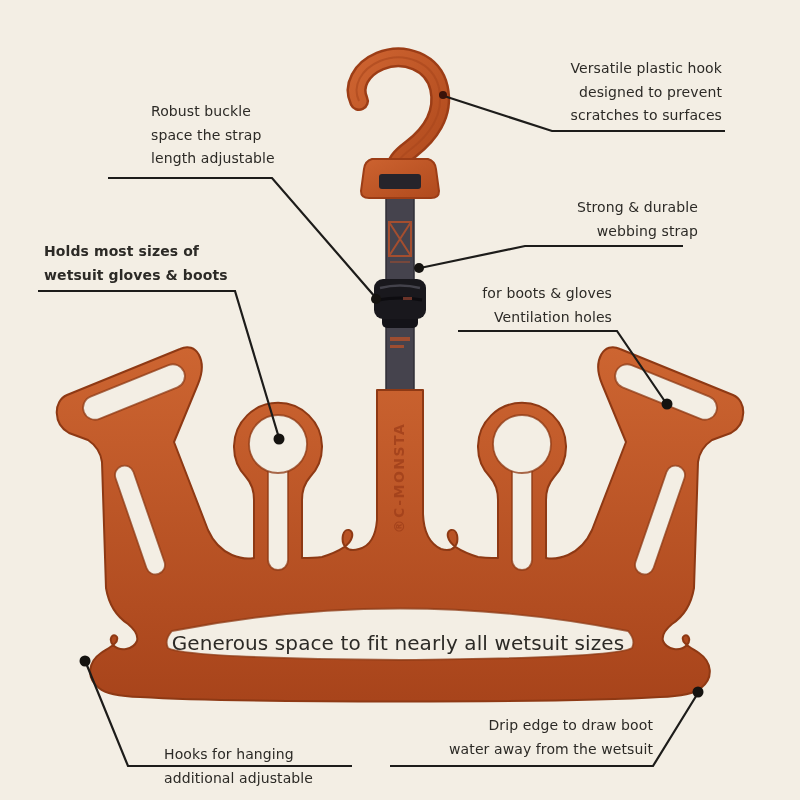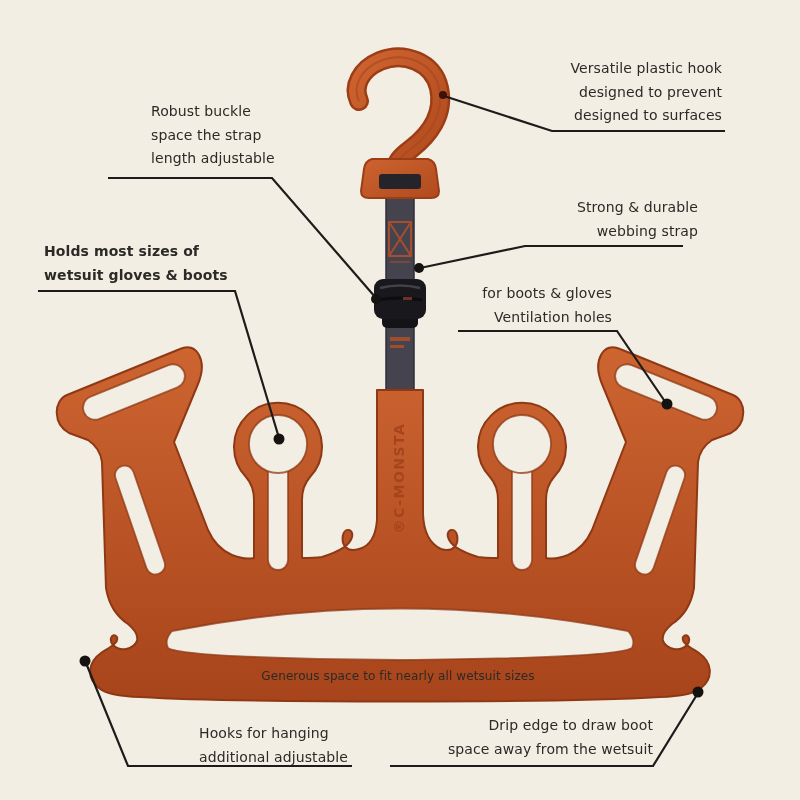--- a/index.html
+++ b/index.html
@@ -12,21 +12,21 @@
   svg.gfx{position:absolute;left:0;top:0;}
   .callout{
     position:absolute;
     font-size:14px;line-height:23.5px;font-weight:500;
     color:#2c2a26;letter-spacing:0.1px;white-space:nowrap;
   }
   .align-left{text-align:left;}
   .align-right{text-align:right;}
   .align-center{text-align:center;white-space:normal;}
   .callout div{white-space:nowrap;}
-  .space-label{font-size:12px;margin-top:33px;}
+  .space-label{font-size:20px;}
 </style>
 </head>
 <body>
 
 <div class="stage">
 
   <svg class="gfx" width="800" height="800" viewBox="0 0 800 800">
     <defs>
       <linearGradient id="orangeGrad" x1="0" y1="0" x2="0" y2="1">
         <stop offset="0" stop-color="#cd6531"></stop>
@@ -159,21 +159,21 @@
       <circle cx="279" cy="439" r="5.5"></circle>
       <circle cx="667" cy="404" r="5.5"></circle>
       <circle cx="85" cy="661" r="5.5"></circle>
       <circle cx="698" cy="692" r="5.5"></circle>
     </g>
   </svg>
 
   <div class="callout align-right" style="top:57px; right:78px;">
     <div>Versatile plastic hook</div>
     <div>designed to prevent</div>
-    <div>designed to surfaces</div>
+    <div>scratches to surfaces</div>
   </div>
 
   <div class="callout align-left" style="top:100px; left:115px;margin-left:36px;">
     <div>Robust buckle</div>
     <div>space the strap</div>
     <div>length adjustable</div>
   </div>
 
   <div class="callout align-right" style="top:196px; right:102px;">
     <div>Strong &amp; durable</div>
@@ -187,23 +187,23 @@
 
   <div class="callout align-right" style="top:282px; right:188px;">
     <div>for boots &amp; gloves</div>
     <div>Ventilation holes</div>
   </div>
 
   <div class="callout align-center space-label" style="top:632px; left:158px; width:480px;">
     <div>Generous space to fit nearly all wetsuit sizes</div>
   </div>
 
-  <div class="callout align-left" style="top:722px; left:164px;margin-left:35px;">
+  <div class="callout align-left" style="top:743px; left:164px;">
     <div>Hooks for hanging</div>
     <div>additional adjustable</div>
   </div>
 
   <div class="callout align-right" style="top:714px; right:147px;">
     <div>Drip edge to draw boot</div>
-    <div>space away from the wetsuit</div>
+    <div>water away from the wetsuit</div>
   </div>
 
 </div>
 
 </body></html>

